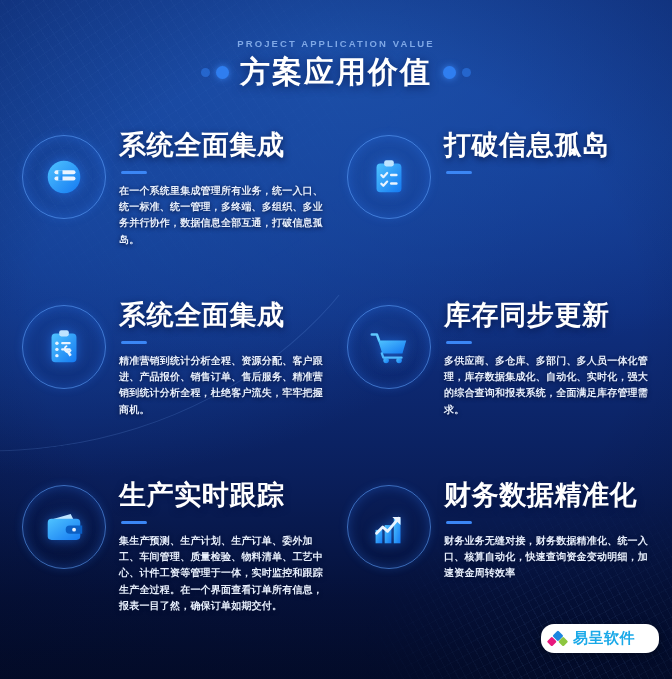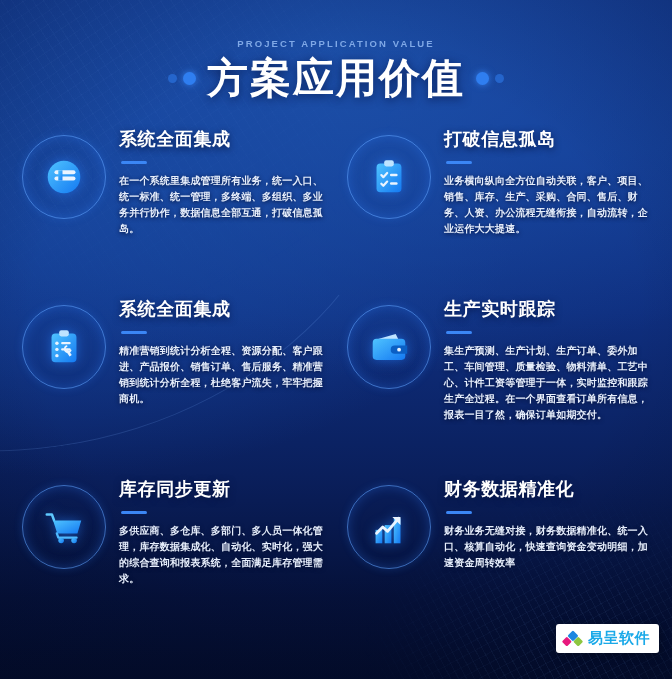--- a/index.html
+++ b/index.html
@@ -69,21 +69,21 @@
   }
   .title-row {
     margin-top:7px;
     display:flex; align-items:center; justify-content:center; gap:11px;
   }
   .dots { display:flex; align-items:center; gap:6px; }
   .dot { border-radius:50%; background:#2f7ef0; }
   .dot.sm { width:9px; height:9px; opacity:.55; }
   .dot.lg { width:13px; height:13px; opacity:1; box-shadow:0 0 7px rgba(60,140,255,.8); }
   .main-title {
-    font-size:41px; font-weight:700; color:#ffffff; letter-spacing:2px;
+    font-size:30px; font-weight:700; color:#ffffff; letter-spacing:2px;
     line-height:1.08;
     text-shadow:0 2px 10px rgba(5,20,70,.75);
     font-family:"DejaVu Sans","Liberation Sans",sans-serif;
   }
 
   
   .grid {
     position:absolute; top:127px; left:22px; right:8px;
     display:grid;
     grid-template-columns:325px 325px;
@@ -101,39 +101,39 @@
   }
   .glyph {
     position:absolute; left:50%; top:50%; transform:translate(-50%,-50%);
     width:46px; height:46px;
     display:flex; align-items:center; justify-content:center;
   }
   .glyph svg { width:100%; height:100%; display:block;
     filter:drop-shadow(0 0 6px rgba(40,130,255,.55)); }
   .card-body { flex:1 1 auto; min-width:0; padding-top:2px; }
   .card-title {
-    font-size:18px; font-weight:700; color:#ffffff; letter-spacing:.6px;
+    font-size:27px; font-weight:700; color:#ffffff; letter-spacing:.6px;
     line-height:1.15;
     text-shadow:0 2px 7px rgba(4,16,60,.8);
     font-family:"DejaVu Sans","Liberation Sans",sans-serif;
   }
   .rule { width:26px; height:3px; background:#3b86f5; margin:11px 0 9px 2px; border-radius:2px; }
   .card-desc {
     font-size:10px; line-height:1.62; color:#e6eefc; letter-spacing:.2px;
     font-weight:600;
     text-shadow:0 1px 4px rgba(3,12,45,.85);
     font-family:Liberation Serif, serif;
     max-width:210px;
   }
 
   
   .logo {
     position:absolute; right:13px; bottom:26px;
-    background:#ffffff; border-radius:3px;
-    padding:4px 9px 4px 6px;
+    background:#ffffff; border-radius:13px;
+    padding:4px 24px 4px 6px;
     display:flex; align-items:center; gap:5px;
     box-shadow:0 2px 10px rgba(0,0,0,.35);
   }
   .logo-mark { width:21px; height:21px; position:relative; flex:0 0 auto; }
   .logo-text {
     font-size:15px; font-weight:700; color:#1aa9e8; letter-spacing:.5px;
     font-family:"DejaVu Sans","Liberation Sans",sans-serif;
     white-space:nowrap;
   }
 </style>
@@ -205,21 +205,20 @@
             <path d="M16 22l2.1 2.2 4-4.4" stroke="#eaf4ff" stroke-width="2.3" fill="none" stroke-linecap="round" stroke-linejoin="round"></path>
             <path d="M16 31l2.1 2.2 4-4.4" stroke="#eaf4ff" stroke-width="2.3" fill="none" stroke-linecap="round" stroke-linejoin="round"></path>
             <rect x="25" y="20.6" width="8" height="2.6" rx="1.3" fill="#eaf4ff"></rect>
             <rect x="25" y="29.6" width="8" height="2.6" rx="1.3" fill="#eaf4ff"></rect>
           </svg>
         </div>
       </div>
       <div class="card-body">
         <div class="card-title">打破信息孤岛</div>
         <div class="rule"></div>
-        <div class="card-desc">业务横向纵向全方位自动关联，客户、项目、销售、库存、生产、采购、合同、售后、财务、人资、办公流程无缝衔接，自动流转，企业运作大大提速。</div>
       </div>
     </div>
 
     <div class="card">
       <div class="icon-wrap">
         <div class="ring"></div>
         <div class="glyph">
           <svg viewBox="0 0 48 48">
             <defs>
                 <linearGradient id="g3" x1="0" y1="0" x2="1" y2="1">
@@ -245,62 +244,62 @@
         <div class="card-desc">精准营销到统计分析全程、资源分配、客户跟进、产品报价、销售订单、售后服务、精准营销到统计分析全程，杜绝客户流失，牢牢把握商机。</div>
       </div>
     </div>
 
     <div class="card">
       <div class="icon-wrap">
         <div class="ring"></div>
         <div class="glyph">
           <svg viewBox="0 0 48 48">
             <defs>
-                <linearGradient id="g4" x1="0" y1="0" x2="1" y2="1">
-              <stop offset="0" stop-color="#4fc3ff"></stop>
-                  <stop offset="1" stop-color="#1479f2"></stop>
-            </linearGradient>
-              </defs>
-            <path d="M10 16.5 L31 10.5 L34 16.5 Z" fill="#bfe4ff"></path>
-            <rect x="7" y="15.5" width="34" height="22" rx="4" fill="url(#g4)"></rect>
-            <path d="M30 22.5h13v8.5H30a4.25 4.25 0 010-8.5z" fill="#0b5fc4"></path>
-            <circle cx="34.5" cy="26.8" r="2" fill="#eaf4ff"></circle>
-          </svg>
-        </div>
-      </div>
-      <div class="card-body">
-        <div class="card-title">生产实时跟踪</div>
-        <div class="rule"></div>
-        <div class="card-desc">集生产预测、生产计划、生产订单、委外加工、车间管理、质量检验、物料清单、工艺中心、计件工资等管理于一体，实时监控和跟踪生产全过程。在一个界面查看订单所有信息，报表一目了然，确保订单如期交付。</div>
-      </div>
-    </div>
-
-    <div class="card">
-      <div class="icon-wrap">
-        <div class="ring"></div>
-        <div class="glyph">
-          <svg viewBox="0 0 48 48">
-            <defs>
                 <linearGradient id="g5" x1="0" y1="0" x2="1" y2="1">
               <stop offset="0" stop-color="#4fc3ff"></stop>
                   <stop offset="1" stop-color="#1479f2"></stop>
             </linearGradient>
               </defs>
             <path d="M6 11h5.4l2.2 6" stroke="#5fc9ff" stroke-width="2.6" fill="none" stroke-linecap="round" stroke-linejoin="round"></path>
             <path d="M12.6 17.2H42l-4 13.5H17z" fill="url(#g5)"></path>
             <path d="M16.5 30.7l1.6 4.4h19" stroke="#4fb9ff" stroke-width="2.4" fill="none" stroke-linecap="round" stroke-linejoin="round"></path>
             <circle cx="21" cy="38" r="2.9" fill="url(#g5)"></circle>
             <circle cx="34.5" cy="38" r="2.9" fill="url(#g5)"></circle>
           </svg>
         </div>
       </div>
       <div class="card-body">
         <div class="card-title">库存同步更新</div>
         <div class="rule"></div>
         <div class="card-desc">多供应商、多仓库、多部门、多人员一体化管理，库存数据集成化、自动化、实时化，强大的综合查询和报表系统，全面满足库存管理需求。</div>
+      </div>
+    </div>
+
+    <div class="card">
+      <div class="icon-wrap">
+        <div class="ring"></div>
+        <div class="glyph">
+          <svg viewBox="0 0 48 48">
+            <defs>
+                <linearGradient id="g4" x1="0" y1="0" x2="1" y2="1">
+              <stop offset="0" stop-color="#4fc3ff"></stop>
+                  <stop offset="1" stop-color="#1479f2"></stop>
+            </linearGradient>
+              </defs>
+            <path d="M10 16.5 L31 10.5 L34 16.5 Z" fill="#bfe4ff"></path>
+            <rect x="7" y="15.5" width="34" height="22" rx="4" fill="url(#g4)"></rect>
+            <path d="M30 22.5h13v8.5H30a4.25 4.25 0 010-8.5z" fill="#0b5fc4"></path>
+            <circle cx="34.5" cy="26.8" r="2" fill="#eaf4ff"></circle>
+          </svg>
+        </div>
+      </div>
+      <div class="card-body">
+        <div class="card-title">生产实时跟踪</div>
+        <div class="rule"></div>
+        <div class="card-desc">集生产预测、生产计划、生产订单、委外加工、车间管理、质量检验、物料清单、工艺中心、计件工资等管理于一体，实时监控和跟踪生产全过程。在一个界面查看订单所有信息，报表一目了然，确保订单如期交付。</div>
       </div>
     </div>
 
     <div class="card">
       <div class="icon-wrap">
         <div class="ring"></div>
         <div class="glyph">
           <svg viewBox="0 0 48 48">
             <defs>
                 <linearGradient id="g6" x1="0" y1="0" x2="1" y2="1">

